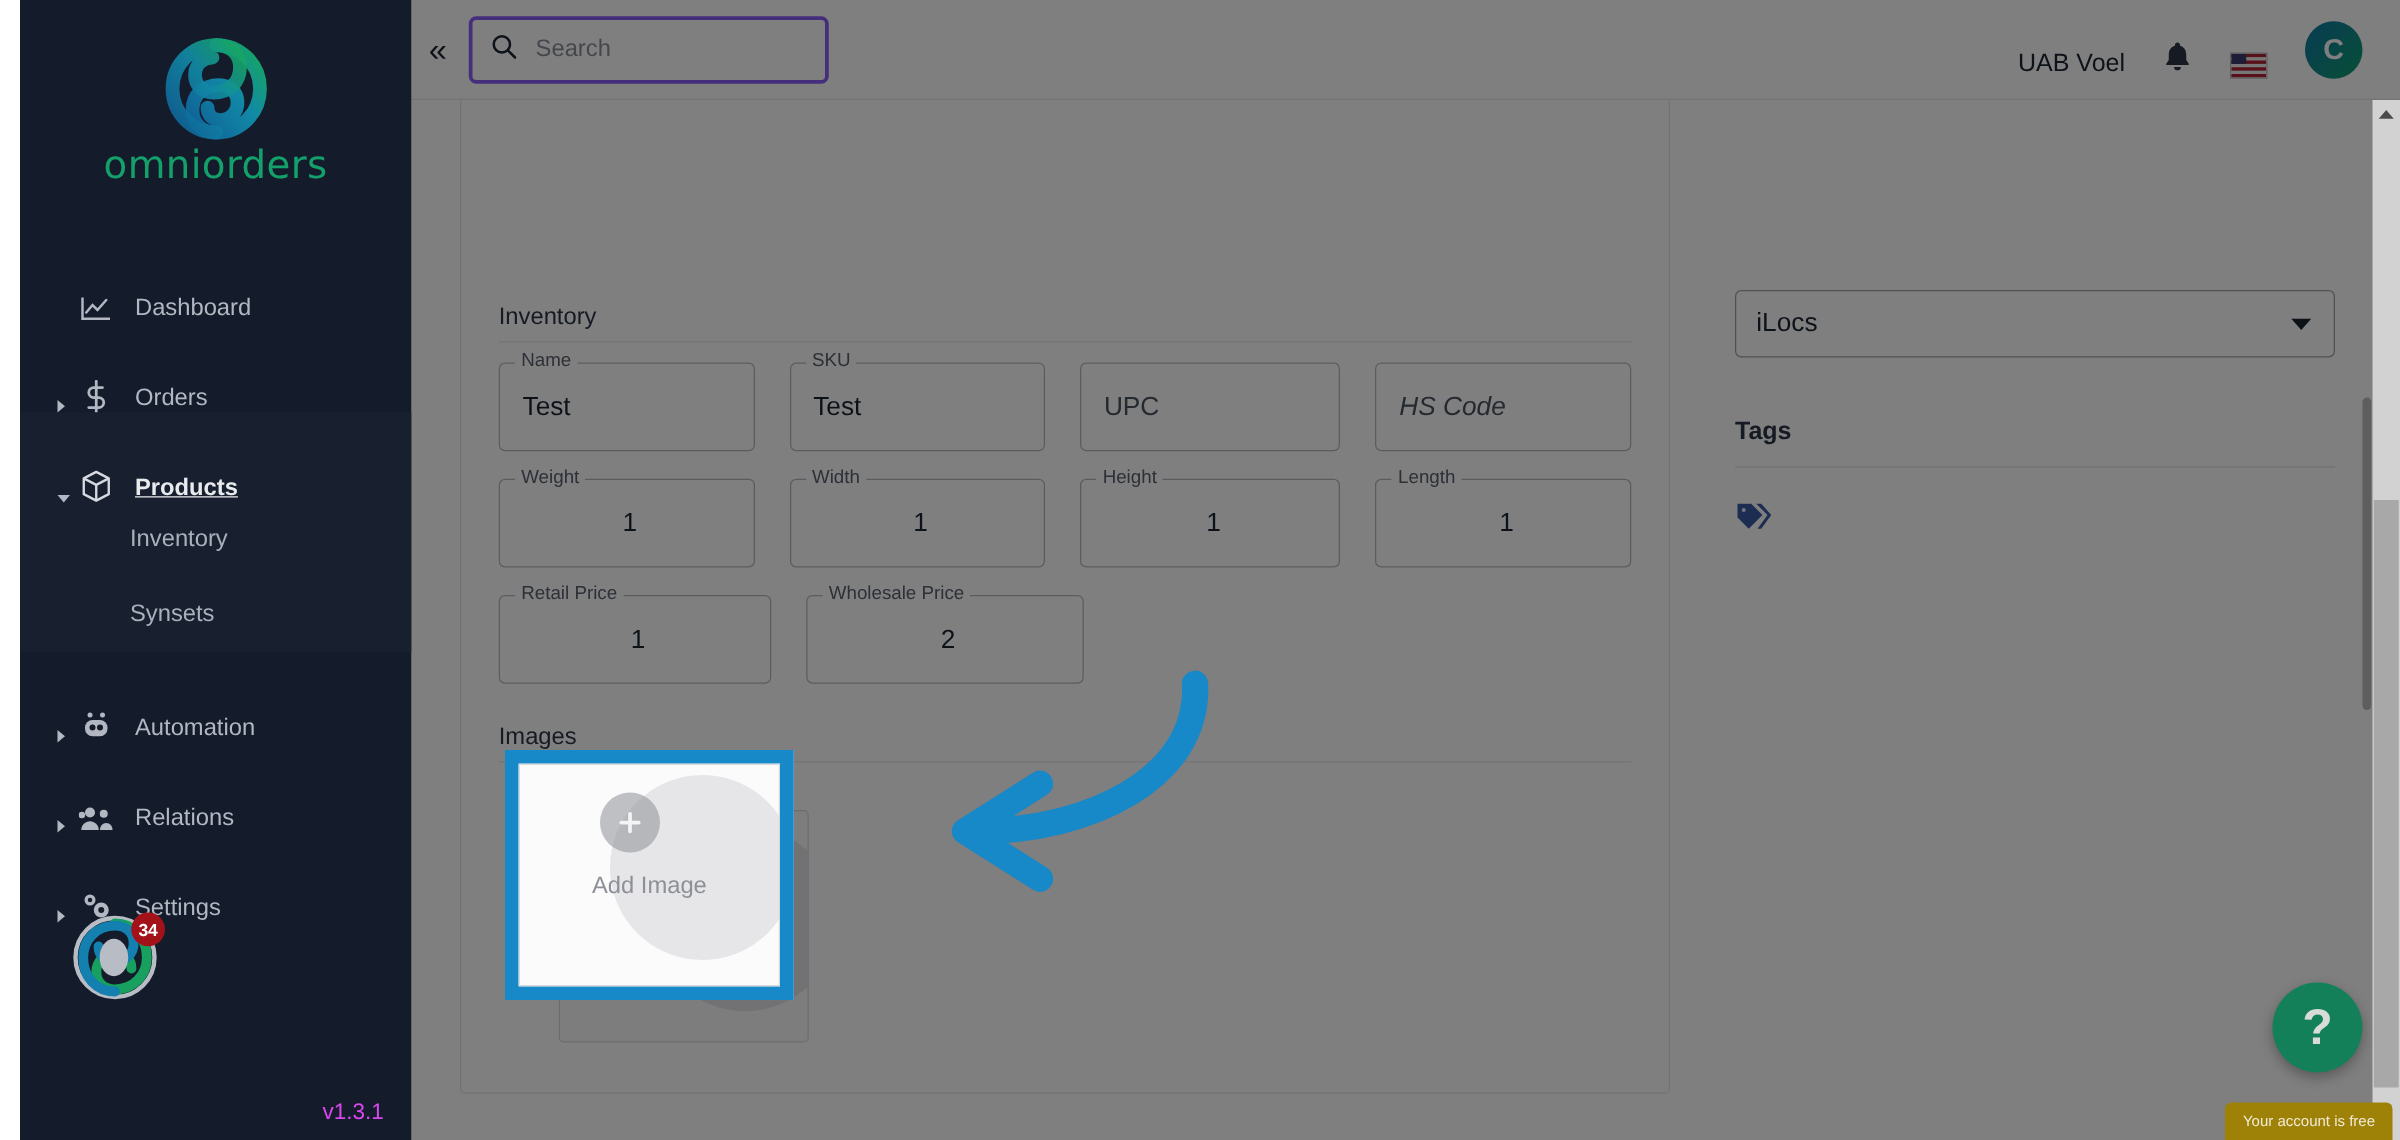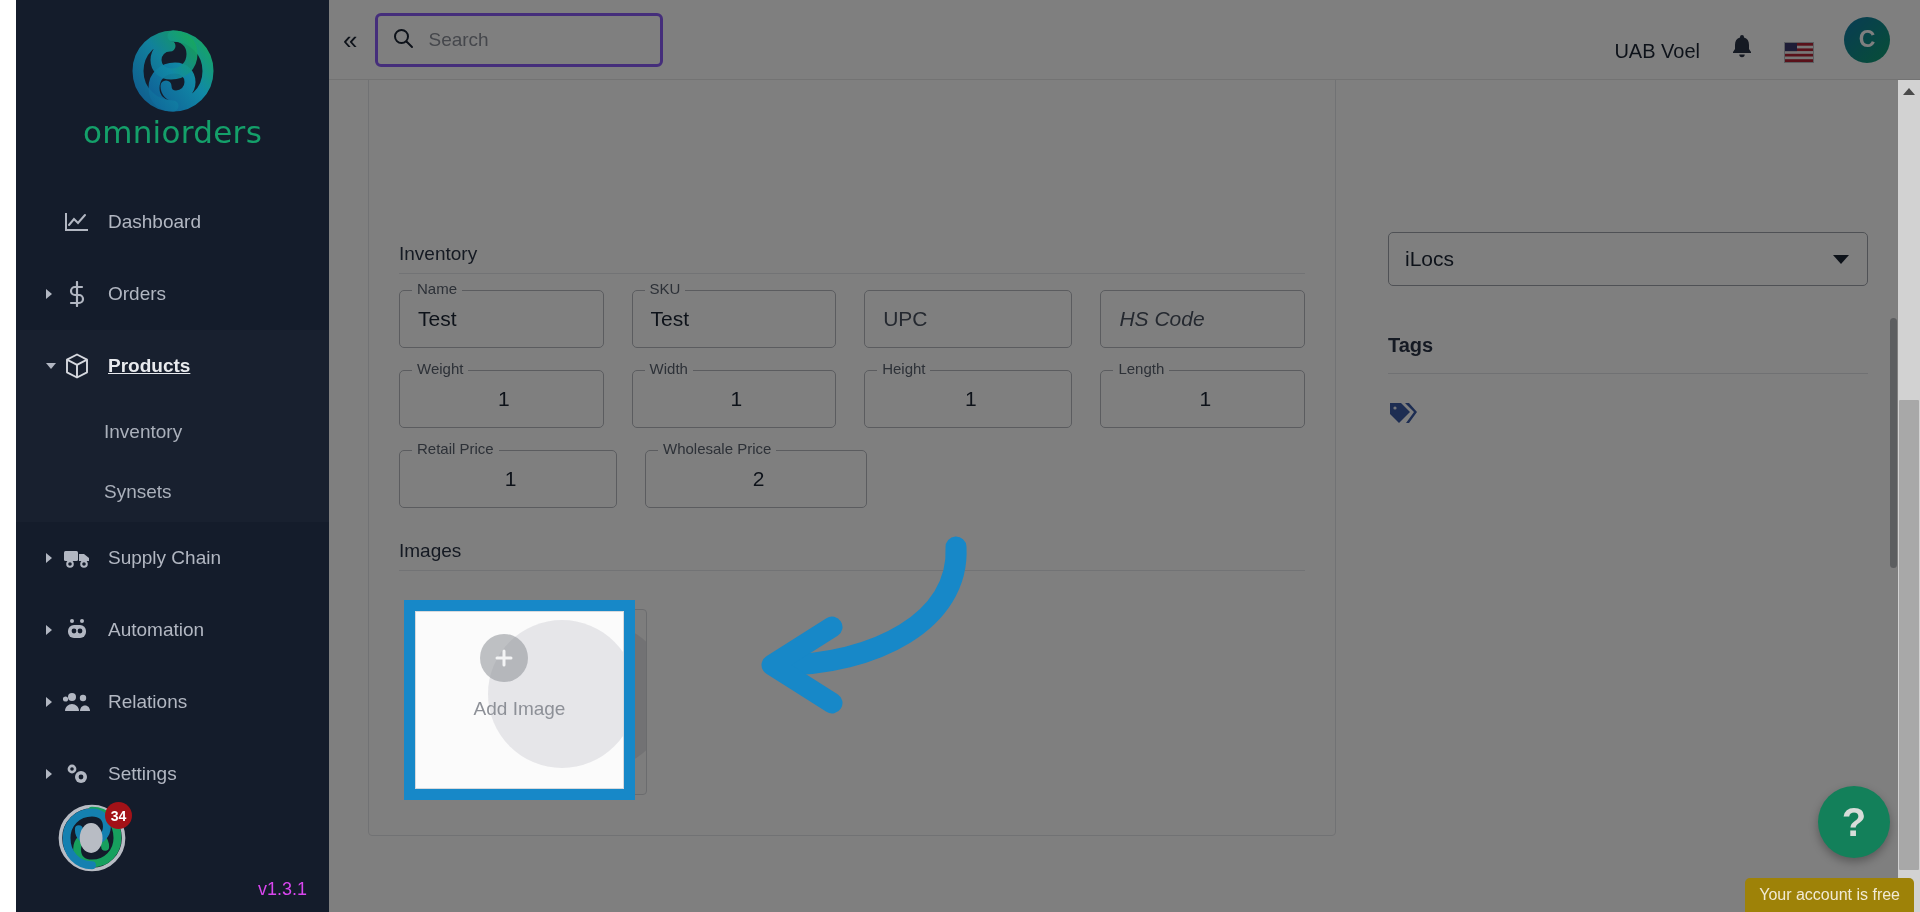--- a/index.html
+++ b/index.html
@@ -17,21 +17,21 @@
     background: #141c2b; z-index: 40; margin-left: 16px;
   }
   .sidebar-logo { padding-top: 30px; text-align: center; }
   .logo-mark { width: 82px; height: 82px; margin: 0 auto; position: relative; }
   .logo-text {
     margin-top: 2px; font-size: 31px; letter-spacing: .3px;
     font-family: "DejaVu Sans", sans-serif; font-weight: 400;
   }
   .nav { margin-top: 36px; }
   .nav-item {
-    display: flex; align-items: center; height: 72px;
+    display: flex; align-items: flex-end; height: 72px;
     padding-left: 46px; color: #b2b7c2; font-size: 19px; cursor: pointer;
     position: relative;
   }
   .nav-item .caret {
     position: absolute; left: 30px; width: 0; height: 0;
     border-top: 5px solid transparent; border-bottom: 5px solid transparent;
     border-left: 6px solid #b2b7c2;
   }
   .nav-item .caret.open {
     border-left: 5px solid transparent; border-right: 5px solid transparent;
@@ -84,21 +84,21 @@
     background: #ffffff; z-index: 5; overflow: hidden;
   }
   .card {
     position: absolute; left: 55px; top: -100px; width: 968px; background: #fff;
     border: 1px solid #e2e4e8; border-radius: 4px; padding: 0 0 14px 0;
   }
   .sec-title { font-size: 19px; color: #2b3446; padding: 10px 0 8px 0; }
   .divider { height: 1px; background: #e5e7ea; margin-bottom: 16px; }
 
   .row { display: flex; gap: 28px; margin-bottom: 22px; }
-  .tf { position: relative; height: 58px; }
+  .tf { position: relative; height: 71px; }
   .tf .box {
     position: absolute; inset: 0; border: 1px solid #b6b9bf; border-radius: 5px;
   }
   .tf .lab {
     position: absolute; top: -9px; left: 13px; background: #ffffff;
     padding: 0 5px; font-size: 15px; color: #5a626f; line-height: 1;
   }
   .tf .val {
     position: absolute; left: 19px; right: 14px; top: 0; bottom: 0;
     display: flex; align-items: center; font-size: 21px; color: #1b2433;
@@ -182,21 +182,21 @@
   
   .fab {
     position: absolute; right: 30px; bottom: 54px; width: 72px; height: 72px;
     border-radius: 50%; background: #13805a; color: #d8dcd9;
     display: flex; align-items: center; justify-content: center;
     font-size: 40px; font-weight: 700; z-index: 50; cursor: pointer;
     box-shadow: 0 4px 10px rgba(0,0,0,.3);
   }
   .acct-badge {
     position: absolute; right: 6px; bottom: 0px; background: #9e8208; color: #f1ead4;
-    font-size: 16px; padding: 8px 14px; border-radius: 5px 5px 0 0; z-index: 50; white-space: nowrap;
+    font-size: 12px; padding: 8px 14px; border-radius: 5px 5px 0 0; z-index: 50; white-space: nowrap;
   }
 </style>
 </head>
 <body>
 
 <div id="root">
 
   <aside class="sidebar">
     <div class="sidebar-logo">
       <div class="logo-mark">
@@ -250,32 +250,20 @@
           <span class="nav-label">Products</span>
         </div>
         <div class="subnav-item">
           <span>Inventory</span>
         </div>
         <div class="subnav-item">
           <span>Synsets</span>
         </div>
       </div>
 
-      <div class="nav-item">
-        <span class="caret"></span>
-        <span class="nic">
-          <svg width="28" height="22" viewBox="0 0 28 22" fill="#b2b7c2">
-            <rect x="1" y="4" width="14" height="10" rx="1.5"></rect>
-            <path d="M16 7h5l5 4v3h-10z"></path>
-            <circle cx="7" cy="17" r="2.8" fill="none" stroke="#b2b7c2" stroke-width="2"></circle>
-            <circle cx="21" cy="17" r="2.8" fill="none" stroke="#b2b7c2" stroke-width="2"></circle>
-          </svg>
-        </span>
-        <span class="nav-label">Supply Chain</span>
-      </div>
 
       <div class="nav-item">
         <span class="caret"></span>
         <span class="nic">
           <svg width="26" height="26" viewBox="0 0 26 26" fill="#b2b7c2">
             <circle cx="8" cy="4" r="2"></circle>
               <circle cx="18" cy="4" r="2"></circle>
             <path d="M8 5l2 3M18 5l-2 3"></path>
             <rect x="4" y="8" width="18" height="13" rx="6"></rect>
             <circle cx="10" cy="14" r="2.4" fill="#141c2b"></circle>

